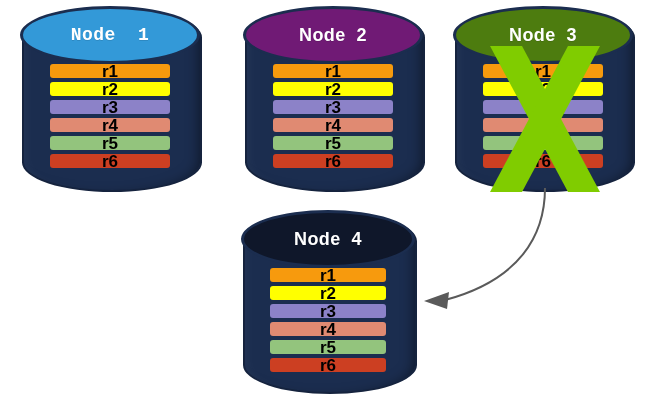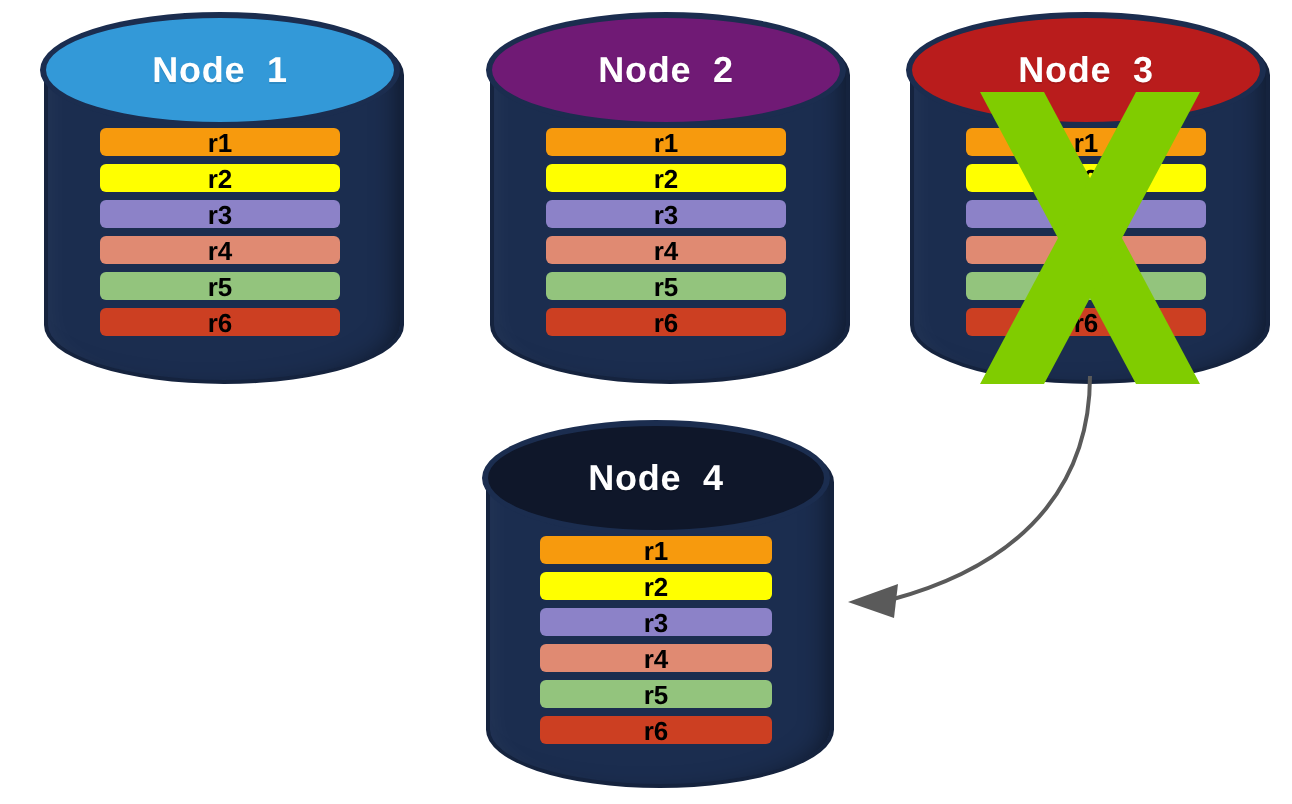--- a/index.html
+++ b/index.html
@@ -81,21 +81,21 @@
 
   .row {
     width: 68%;
     height: 14px;
     margin-bottom: 4px;
     border-radius: 3px;
     display: flex;
     align-items: center;
     justify-content: center;
     color: #000000;
-    font-size: 13px;
+    font-size: 17px;
     font-weight: bold;
     line-height: 1;
     box-sizing: border-box;
     user-select: none;
   }
 
   
   .x-mark {
     position: absolute;
     pointer-events: none;
@@ -112,21 +112,21 @@
   }
 </style>
 </head>
 <body style="background: rgb(255, 255, 255);">
 
 <div id="canvas">
 
   <div class="node" style="left:22px; top:8px; width:176px; height:180px;">
     <div class="node-body" style="background: rgb(27, 45, 79); border-color: rgb(21, 35, 62);"></div>
     <div class="node-top" style="background: rgb(51, 153, 216); border-color: rgb(27, 45, 79);">
-      <span class="node-title" style="color: rgb(255, 255, 255);">Node  1</span>
+      <span class="node-title" style="color: rgb(255, 255, 255); font-family: Liberation Mono, monospace;">Node  1</span>
     </div>
     <div class="rows">
         <div class="row" style="background: rgb(247, 154, 13);">r1</div>
         <div class="row" style="background: rgb(255, 255, 0);">r2</div>
         <div class="row" style="background: rgb(140, 130, 200);">r3</div>
         <div class="row" style="background: rgb(224, 138, 114);">r4</div>
         <div class="row" style="background: rgb(147, 196, 125);">r5</div>
         <div class="row" style="background: rgb(204, 63, 34);">r6</div>
       </div>
   </div>
@@ -141,21 +141,21 @@
         <div class="row" style="background: rgb(255, 255, 0);">r2</div>
         <div class="row" style="background: rgb(140, 130, 200);">r3</div>
         <div class="row" style="background: rgb(224, 138, 114);">r4</div>
         <div class="row" style="background: rgb(147, 196, 125);">r5</div>
         <div class="row" style="background: rgb(204, 63, 34);">r6</div>
       </div>
   </div>
 
   <div class="node" style="left:455px; top:8px; width:176px; height:180px;">
     <div class="node-body" style="background: rgb(27, 45, 79); border-color: rgb(21, 35, 62);"></div>
-    <div class="node-top" style="background: #b91c1c; border-color: rgb(27, 45, 79);">
+    <div class="node-top" style="background: #4d7c0f; border-color: rgb(27, 45, 79);">
       <span class="node-title" style="color: rgb(255, 255, 255);">Node  3</span>
     </div>
     <div class="rows">
         <div class="row" style="background: rgb(247, 154, 13);">r1</div>
         <div class="row" style="background: rgb(255, 255, 0);">r2</div>
         <div class="row" style="background: rgb(140, 130, 200);">r3</div>
         <div class="row" style="background: rgb(224, 138, 114);">r4</div>
         <div class="row" style="background: rgb(147, 196, 125);">r5</div>
         <div class="row" style="background: rgb(204, 63, 34);">r6</div>
       </div>

